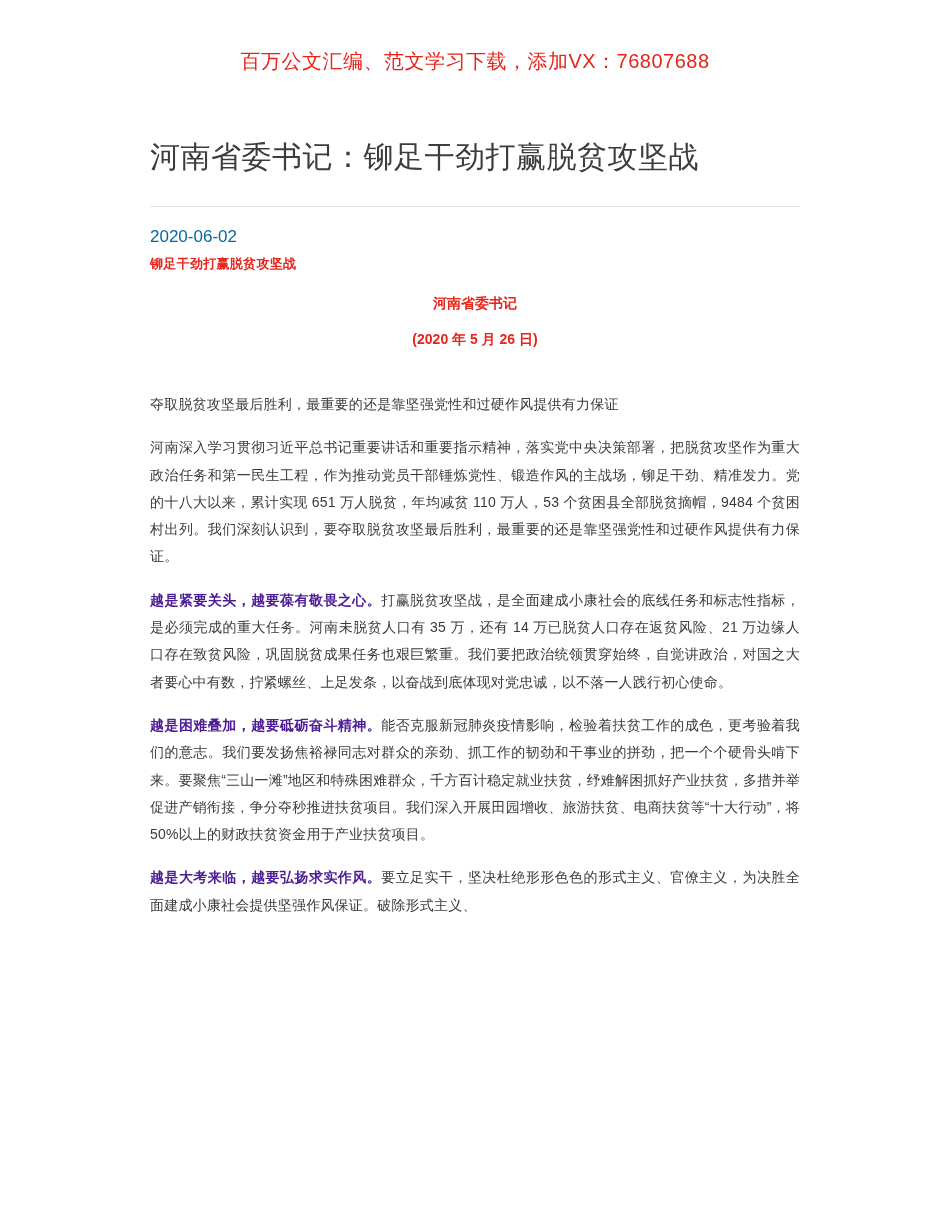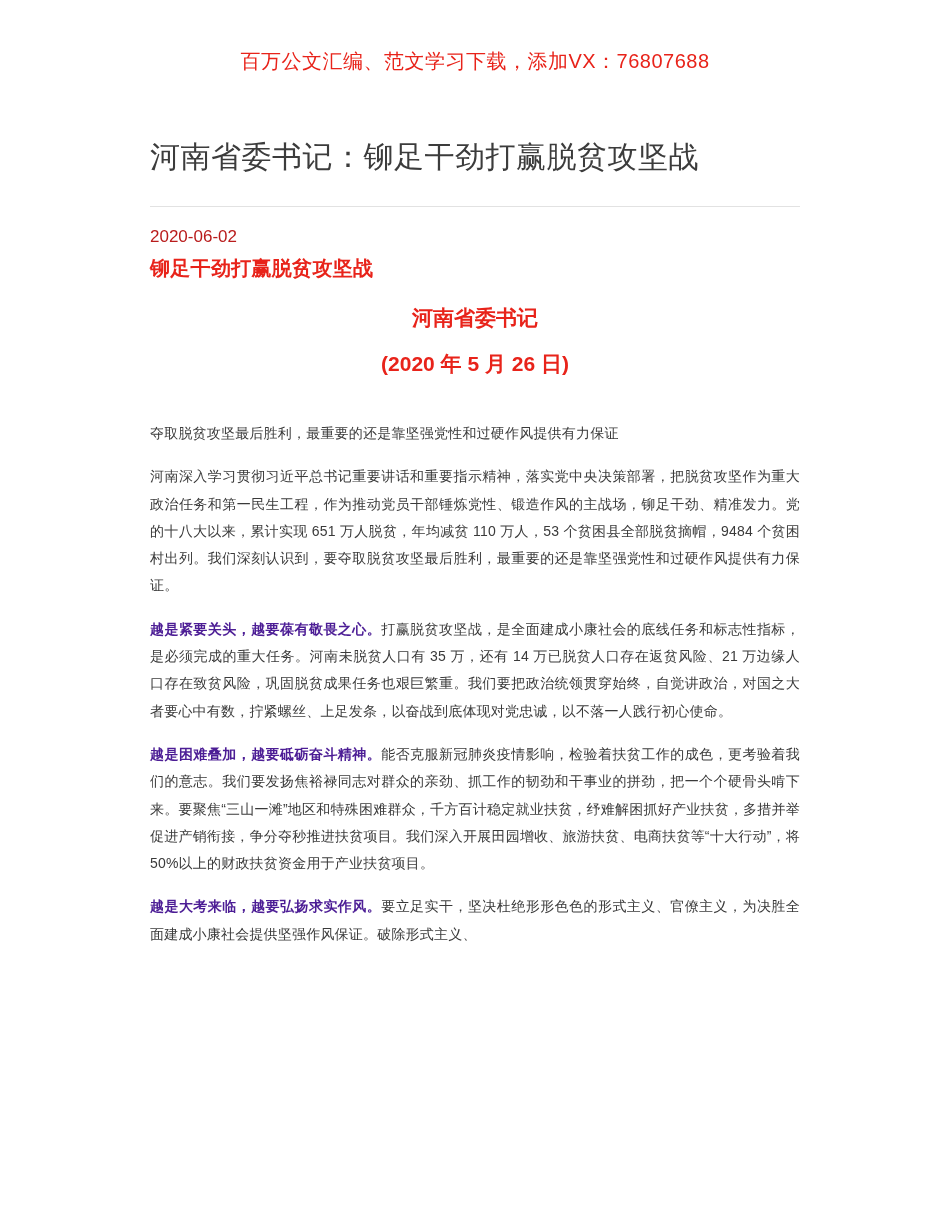--- a/index.html
+++ b/index.html
@@ -37,36 +37,36 @@
     margin-top: 52px;
     margin-bottom: 0;
     letter-spacing: 0.5px;
   }
   .title-rule {
     border-bottom: 1px solid #e2e2e2;
     margin-top: 28px;
     margin-bottom: 0;
   }
   .date {
-    color: #b91c1c;
+    color: #0369a1;
     font-size: 17px;
     margin-top: 20px;
     margin-bottom: 8px;
   }
   .red-subtitle {
     color: #e8231a;
     font-weight: bold;
-    font-size: 20px;
+    font-size: 13px;
     margin: 8px 0 0 0;
     letter-spacing: 0.3px;
   }
   .center-red {
     color: #e8231a;
     font-weight: bold;
-    font-size: 21px;
+    font-size: 14px;
     text-align: center;
     margin: 0;
   }
   .center-red.author {
     margin-top: 22px;
   }
   .center-red.date-line {
     margin-top: 18px;
   }
   .body-block {

